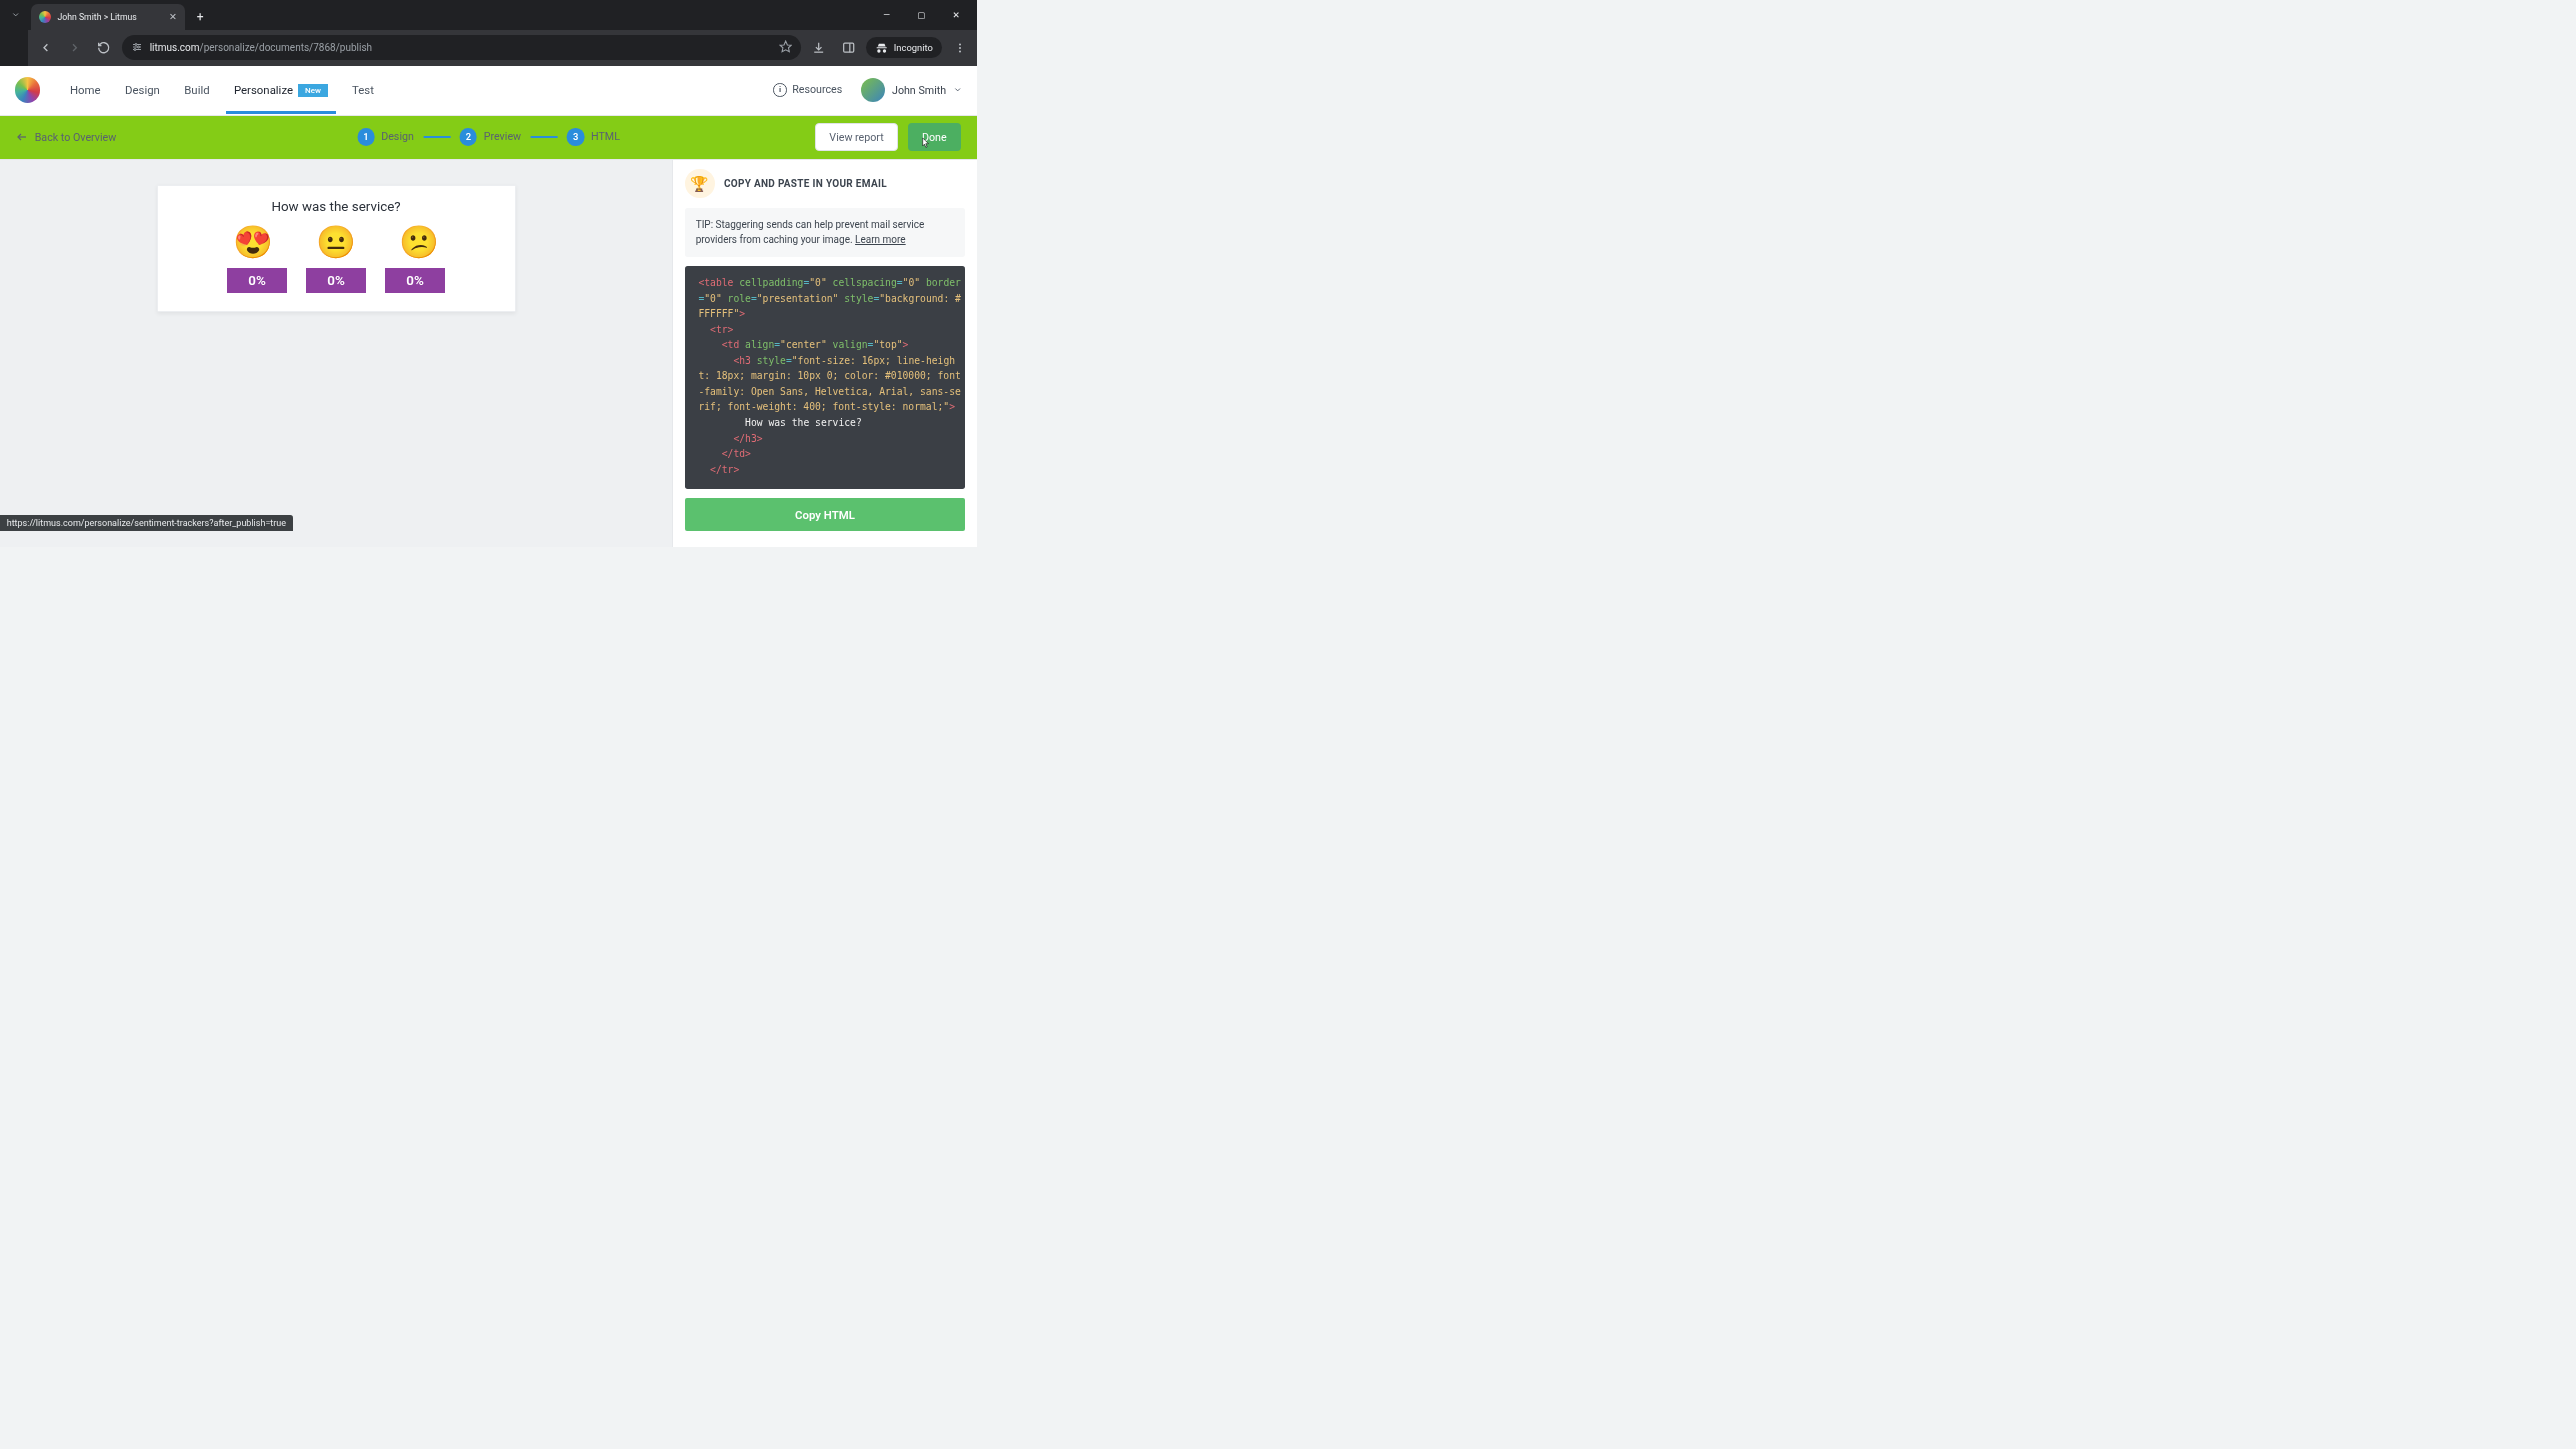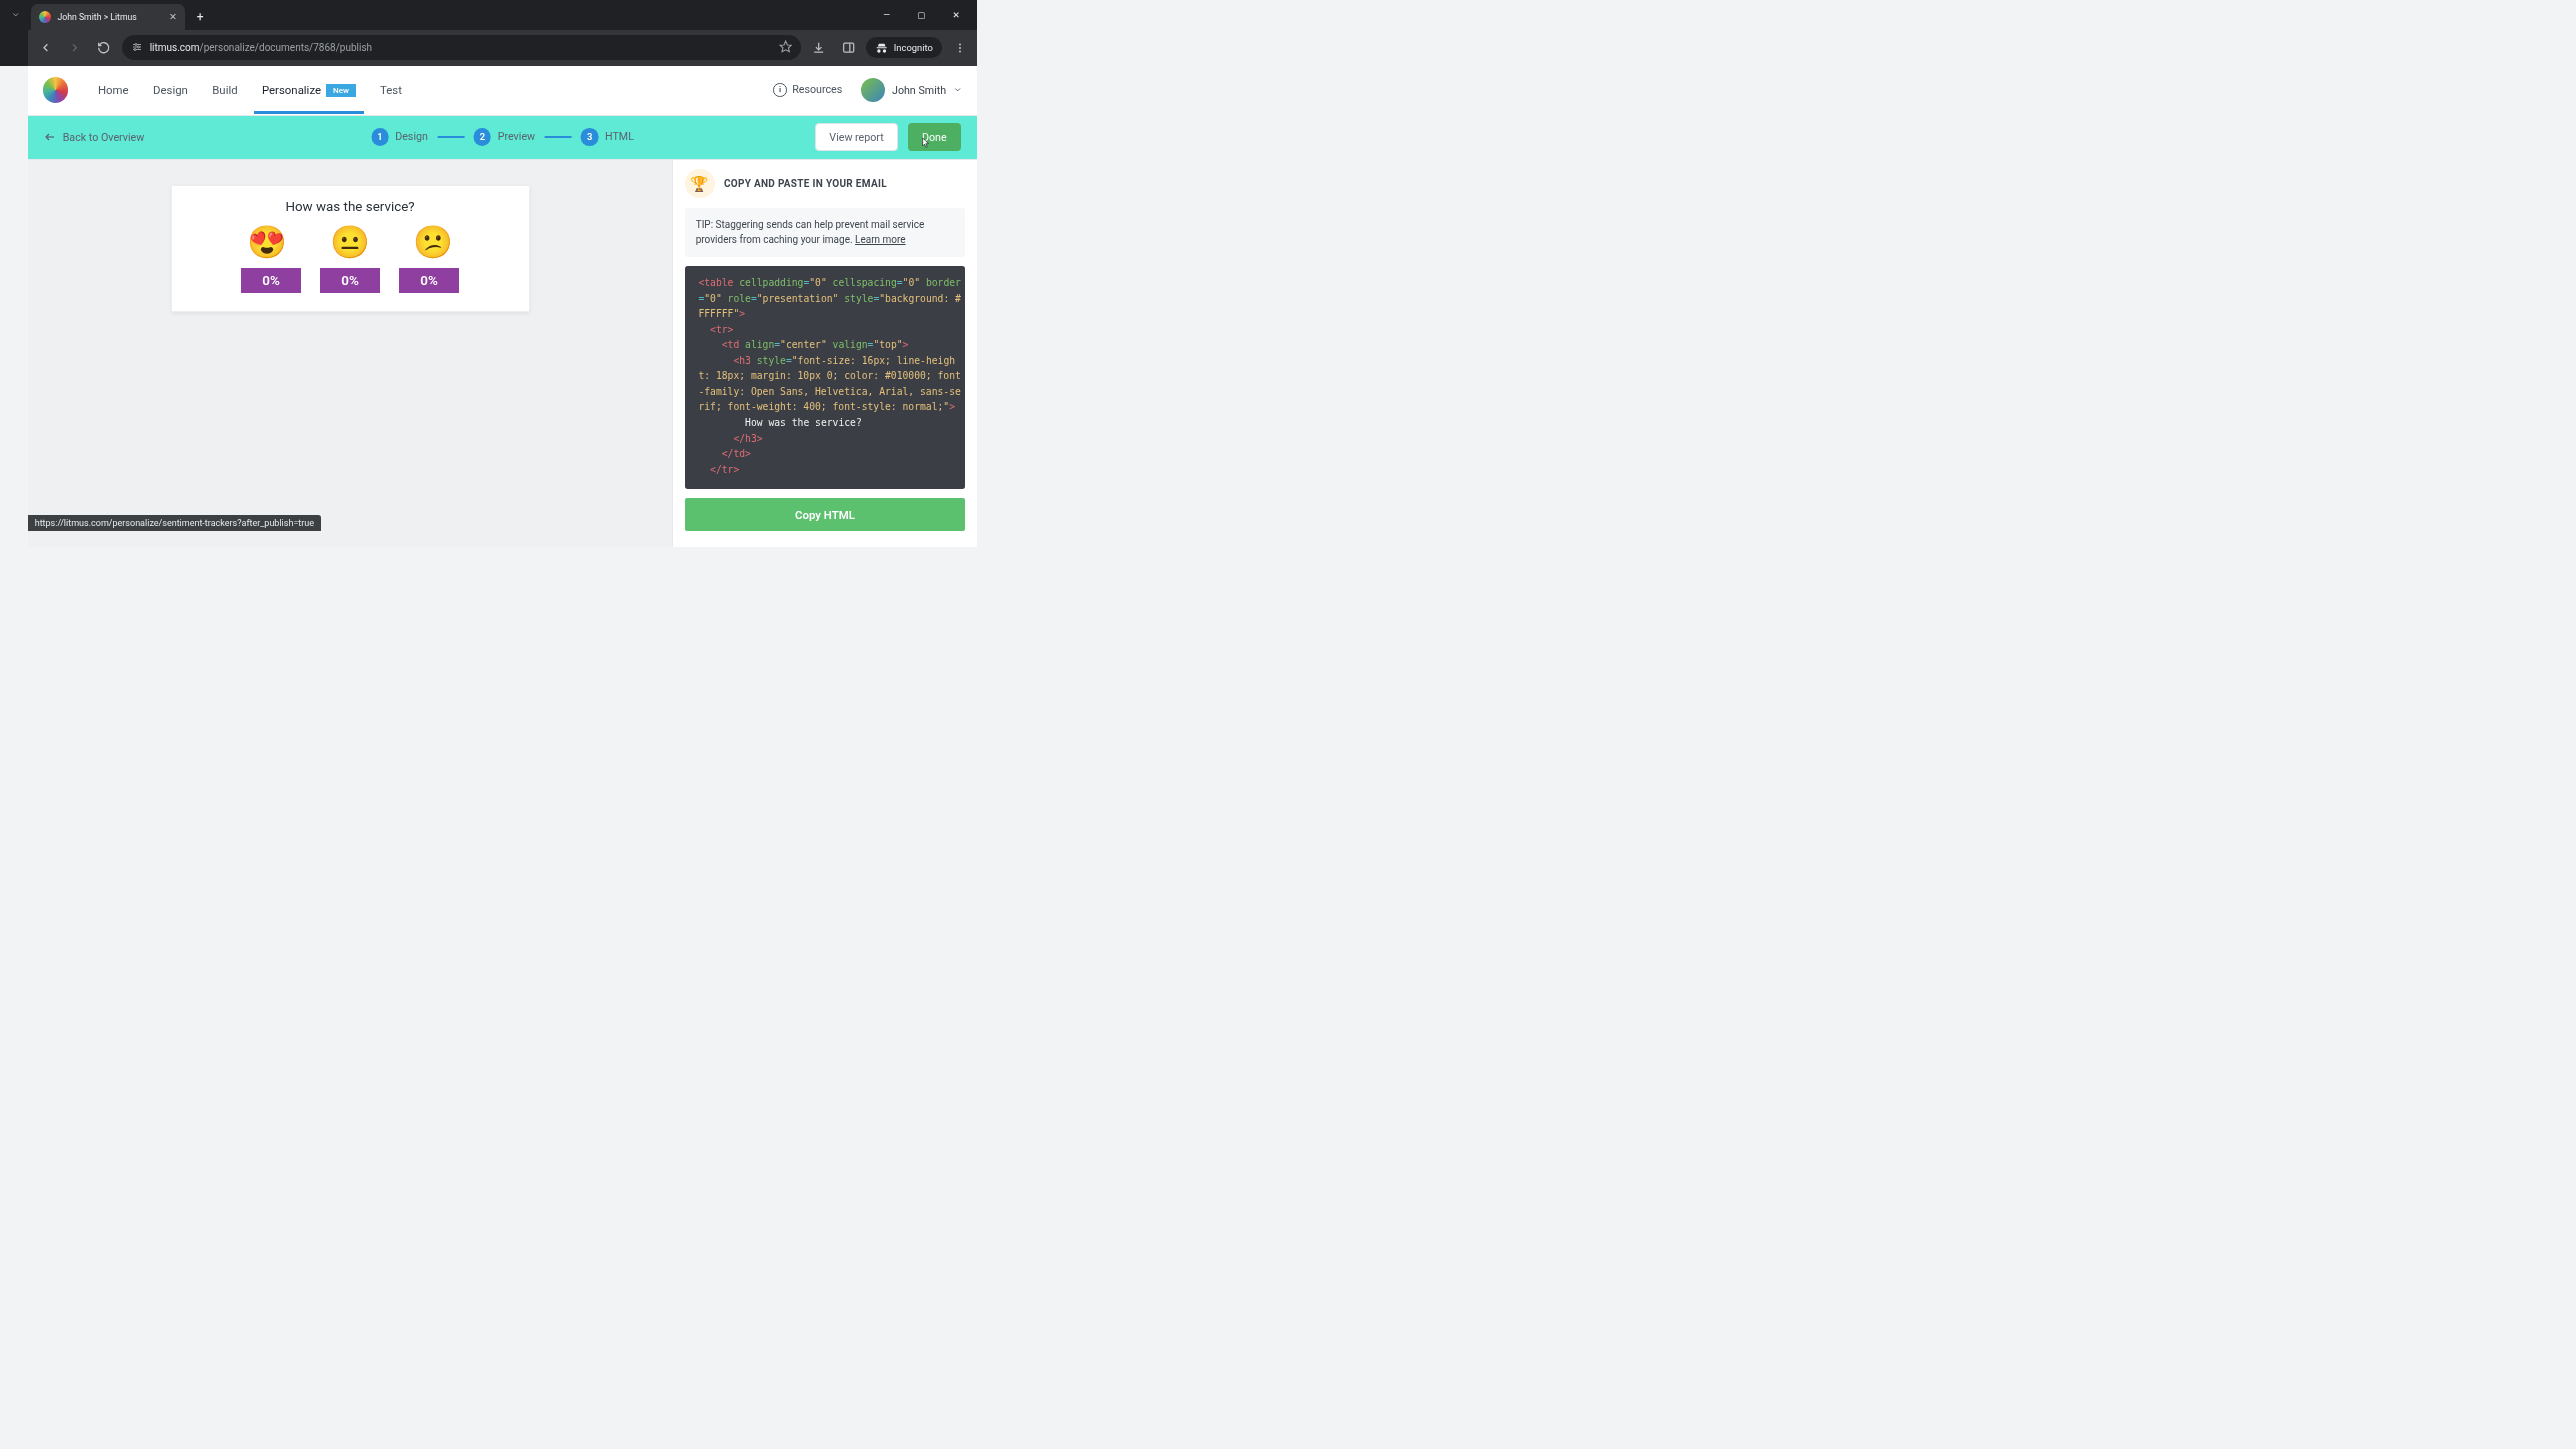--- a/index.html
+++ b/index.html
@@ -92,21 +92,20 @@
     padding: 4px 9.4px; border-radius: 13.4px;
     font-size: 9.4px;
   }
 
   
   .app {
     background: #ffffff;
     height: calc(100% - 66px);
     display: flex; flex-direction: column;
     position: relative;
-    margin-left: 28px;
   }
   .app-nav {
     display: flex; align-items: center;
     height: 50px;
     padding: 0 14.8px;
     border-bottom: 0.7px solid #e6e8eb;
     gap: 19px;
   }
   .logo {
     width: 25.5px; height: 25.5px; border-radius: 50%;
@@ -137,21 +136,21 @@
     width: 24px; height: 24px; border-radius: 50%;
     background: linear-gradient(135deg,#7cbf4b,#3b83bd);
   }
 
   
   .subheader {
     display:flex; align-items:center;
     height: 44px;
     padding: 0 16px;
     border-bottom: 0.7px solid #e6e8eb;
-    background: #5eead4;
+    background: #84cc16;
   }
   .back-link { display:flex; align-items:center; gap:6.7px; color:#596270; font-size:10.7px; cursor:pointer; }
   .steps {
     position:absolute; left:50%; transform:translateX(-50%);
     display:flex; align-items:center; gap: 9.4px;
     color:#596270; font-size:10.7px;
   }
   .step { display:flex; align-items:center; gap:6.7px; }
   .step-num {
     width:17.4px; height:17.4px; border-radius:50%;

